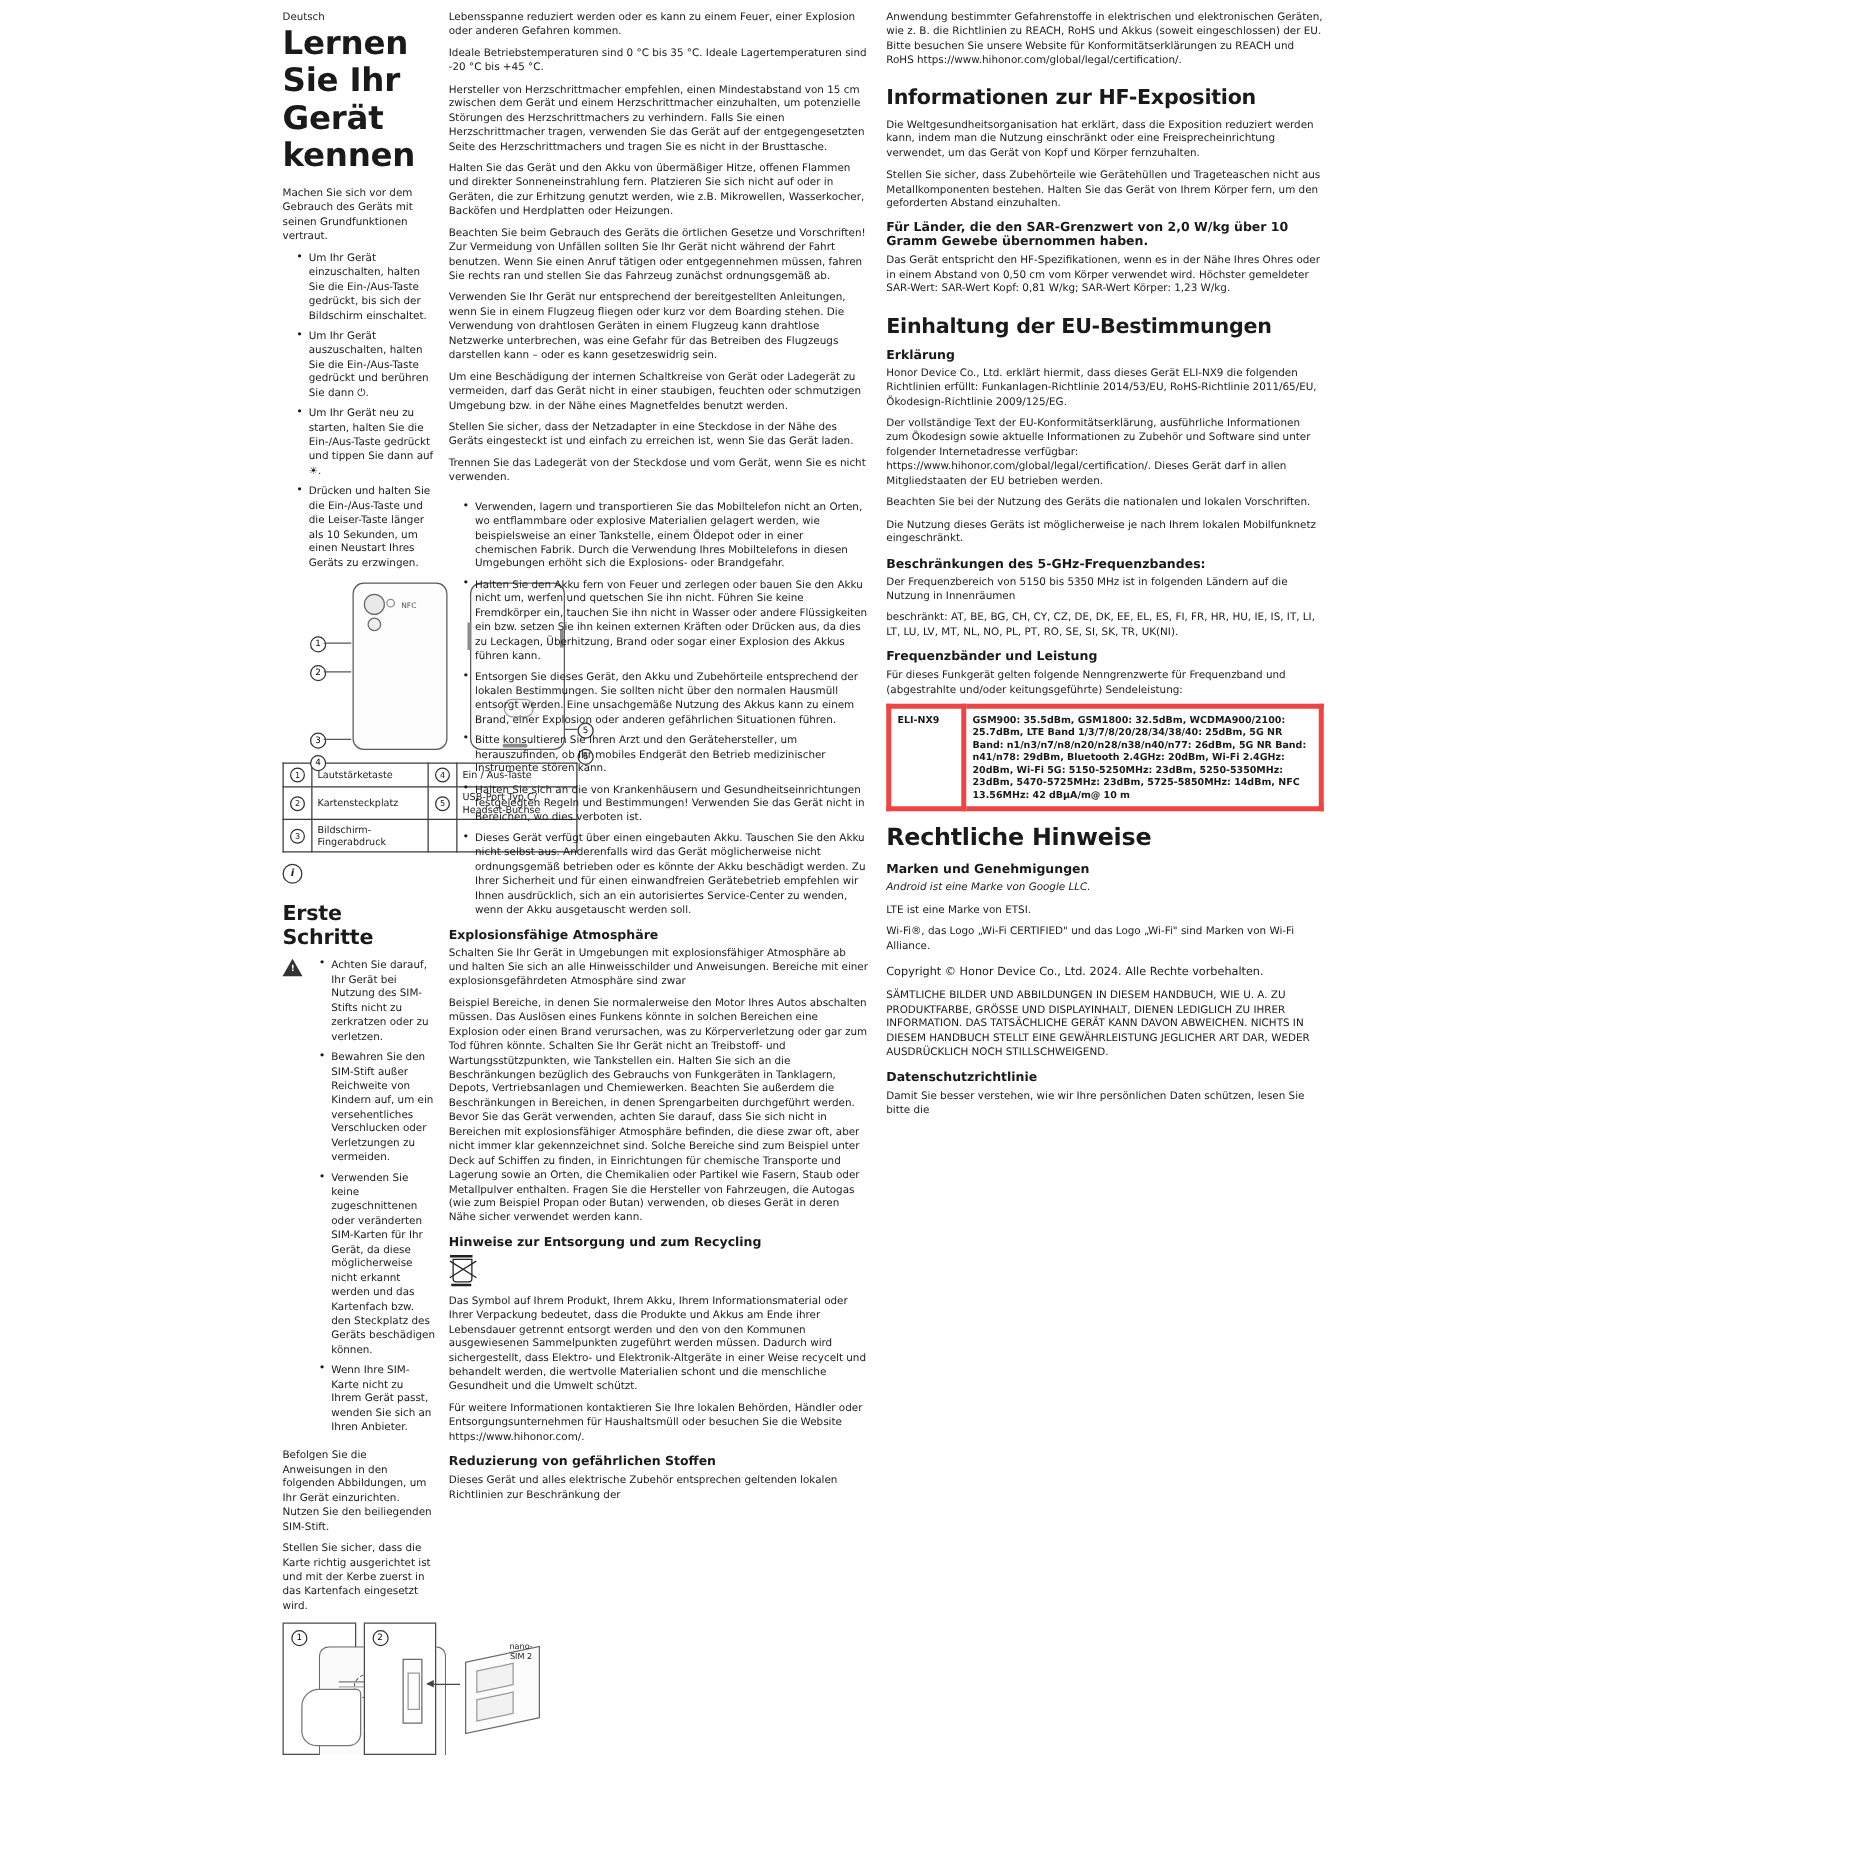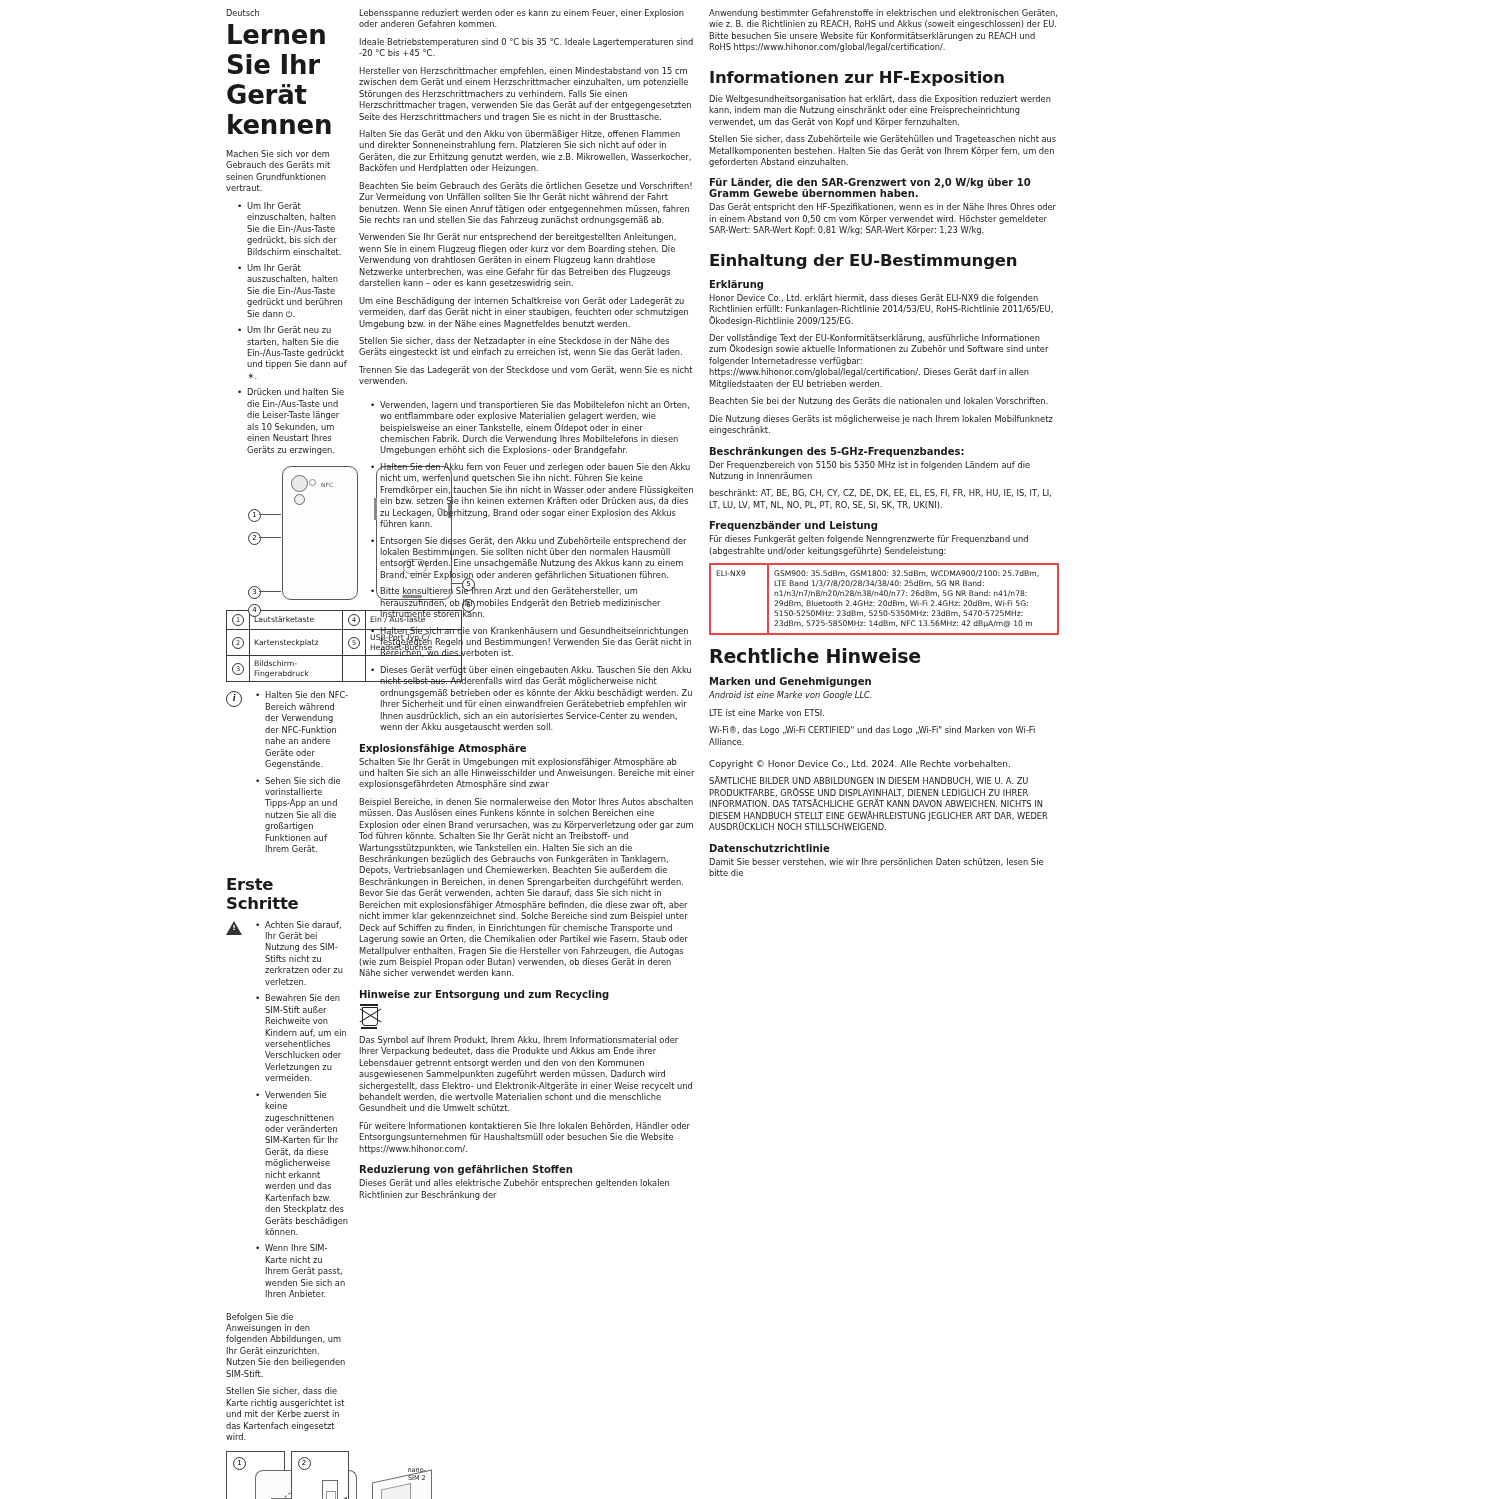--- a/index.html
+++ b/index.html
@@ -447,25 +447,26 @@
     background: #222;
   }
 
   
   table.freq {
     border-collapse: collapse;
     width: 100%;
     margin: 4px 0 8px 0;
   }
   table.freq td {
-    border: 2px solid #ef4444;
+    border: 4px solid #ef4444;
     font-size: 7.6px;
     line-height: 1.32;
     padding: 4px 5px;
     vertical-align: top;
+    font-weight: bold;
   }
   td.freq-model {
     width: 46px;
     white-space: nowrap;
   }
   .small-space { height: 6px; }
 </style>
 </head>
 <body>
 
@@ -528,24 +529,20 @@
             <td class="numcell"><span class="badge">3</span></td>
             <td>Bildschirm-Fingerabdruck</td>
             <td class="numcell"></td>
             <td></td>
           </tr>
         </tbody>
           </table>
 
         <div class="noteblock">
           <div class="note-icon">i</div>
-          <ul>
-            <li>Halten Sie den NFC-Bereich während der Verwendung der NFC-Funktion nahe an andere Geräte oder Gegenstände.</li>
-            <li>Sehen Sie sich die vorinstallierte Tipps-App an und nutzen Sie all die großartigen Funktionen auf Ihrem Gerät.</li>
-          </ul>
         </div>
 
         <h2>Erste Schritte</h2>
 
         <div class="noteblock">
           <div class="warn-tri"></div>
           <ul>
             <li>Achten Sie darauf, Ihr Gerät bei Nutzung des SIM-Stifts nicht zu zerkratzen oder zu verletzen.</li>
             <li>Bewahren Sie den SIM-Stift außer Reichweite von Kindern auf, um ein versehentliches Verschlucken oder Verletzungen zu vermeiden.</li>
             <li>Verwenden Sie keine zugeschnittenen oder veränderten SIM-Karten für Ihr Gerät, da diese möglicherweise nicht erkannt werden und das Kartenfach bzw. den Steckplatz des Geräts beschädigen können.</li>

